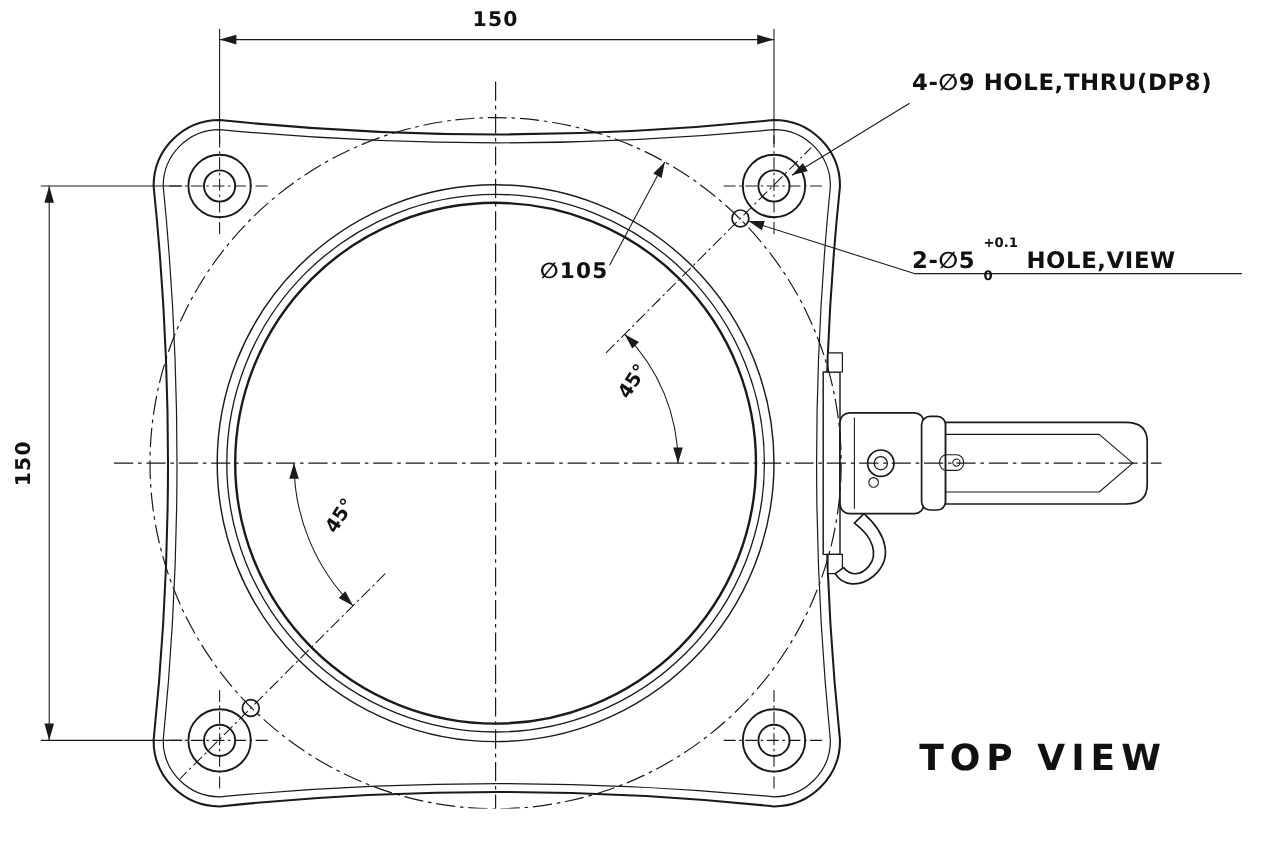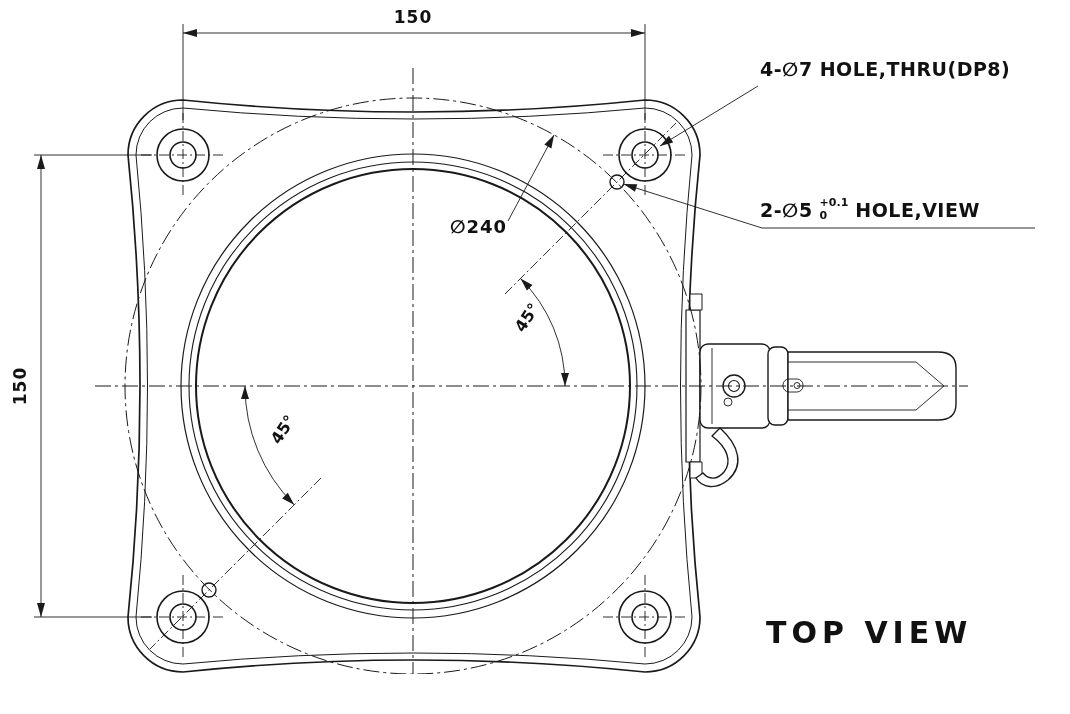--- a/index.html
+++ b/index.html
@@ -6,21 +6,21 @@
   #page{position:relative;width:1070px;height:674px;background:#ffffff;overflow:hidden;
         font-family:"DejaVu Sans",sans-serif;color:#111111;padding-left:44px;}
   #drawing-svg{position:absolute;left:0;top:0;}
   .label{position:absolute;font-weight:bold;color:#111111;white-space:nowrap;}
   .dim-text{font-size:17px;letter-spacing:1px;text-align:center;}
   #dim-top{left:385px;top:7px;width:56px;}
   #dim-left{left:-10px;top:376px;width:60px;transform:rotate(-90deg);}
   #dia-label{left:450px;top:216px;font-size:18px;letter-spacing:1px;}
   #note-corner{left:760px;top:58px;font-size:19px;letter-spacing:0.5px;}
   #note-pin{left:760px;top:197px;font-size:19px;letter-spacing:0.5px;display:flex;align-items:center;gap:7px;}
-  .tol{display:flex;flex-direction:column;font-size:11px;line-height:1.15;letter-spacing:0;}
+  .tol{display:flex;flex-direction:column;font-size:11px;line-height:1.15;letter-spacing:0;gap:14px;}
   #angle-upper-label{left:502px;top:308px;width:50px;font-size:16px;text-align:center;transform:rotate(-57deg);}
   #angle-lower-label{left:258px;top:420px;width:50px;font-size:16px;text-align:center;transform:rotate(-57deg);}
   #view-title{left:766px;top:615px;font-size:30px;letter-spacing:5px;text-align:center;}
 </style>
 </head>
 <body>
 
 <div id="page">
 
 <svg id="drawing-svg" width="1070" height="714" viewBox="0 0 1070 714">
@@ -116,22 +116,22 @@
       <path d="M 294.2,504.8 L 287.8,492.8 L 282.2,498.4 Z"></path>
       <path d="M 554,135 L 551.4,148.4 L 544.4,144.6 Z"></path>
       <path d="M 660,146 L 669,135.8 L 673.2,142.6 Z"></path>
       <path d="M 623.7,184.1 L 637.3,184.2 L 634.9,191.8 Z"></path>
     </g>
   </g>
 </svg>
 
 <div id="dim-top" class="label dim-text">150</div>
 <div id="dim-left" class="label dim-text">150</div>
-<div id="dia-label" class="label">∅240</div>
-<div id="note-corner" class="label">4-∅7 HOLE,THRU(DP8)</div>
+<div id="dia-label" class="label">∅105</div>
+<div id="note-corner" class="label">4-∅9 HOLE,THRU(DP8)</div>
 <div id="note-pin" class="label">
   <span>2-∅5</span>
   <span class="tol">
     <span>+0.1</span>
     <span>0</span>
   </span>
   <span>HOLE,VIEW</span>
 </div>
 <div id="angle-upper-label" class="label">45°</div>
 <div id="angle-lower-label" class="label">45°</div>

